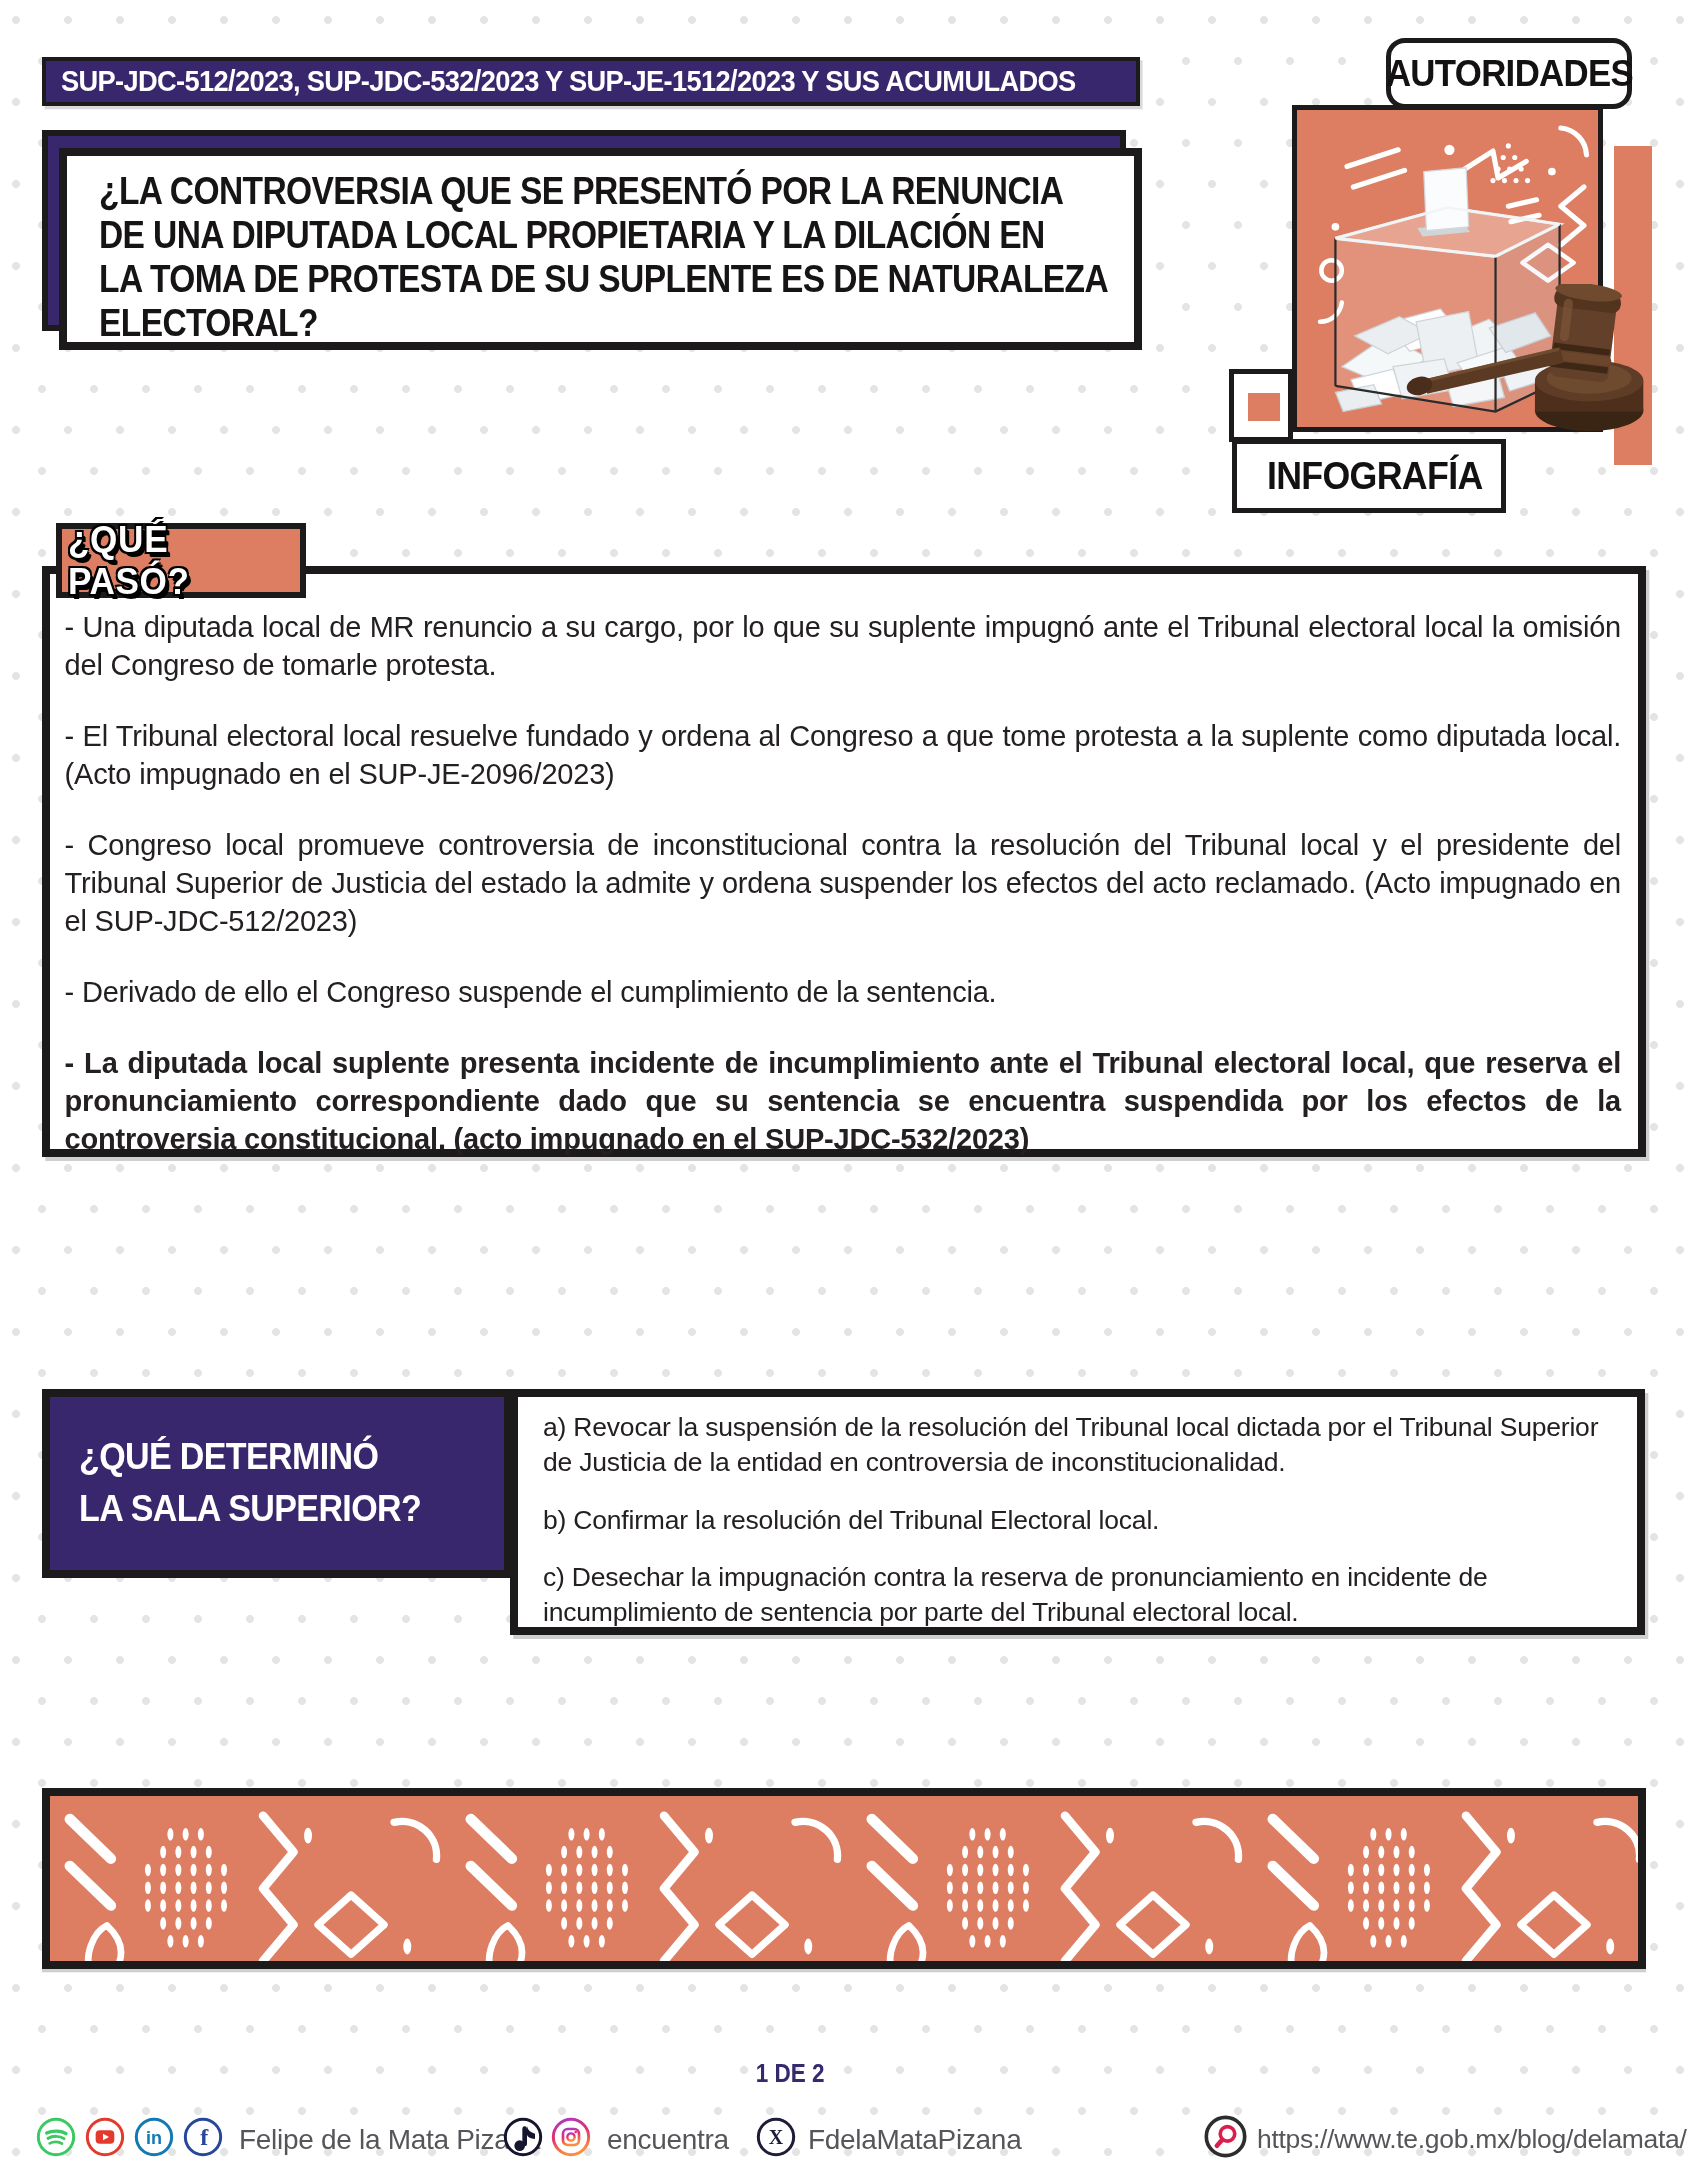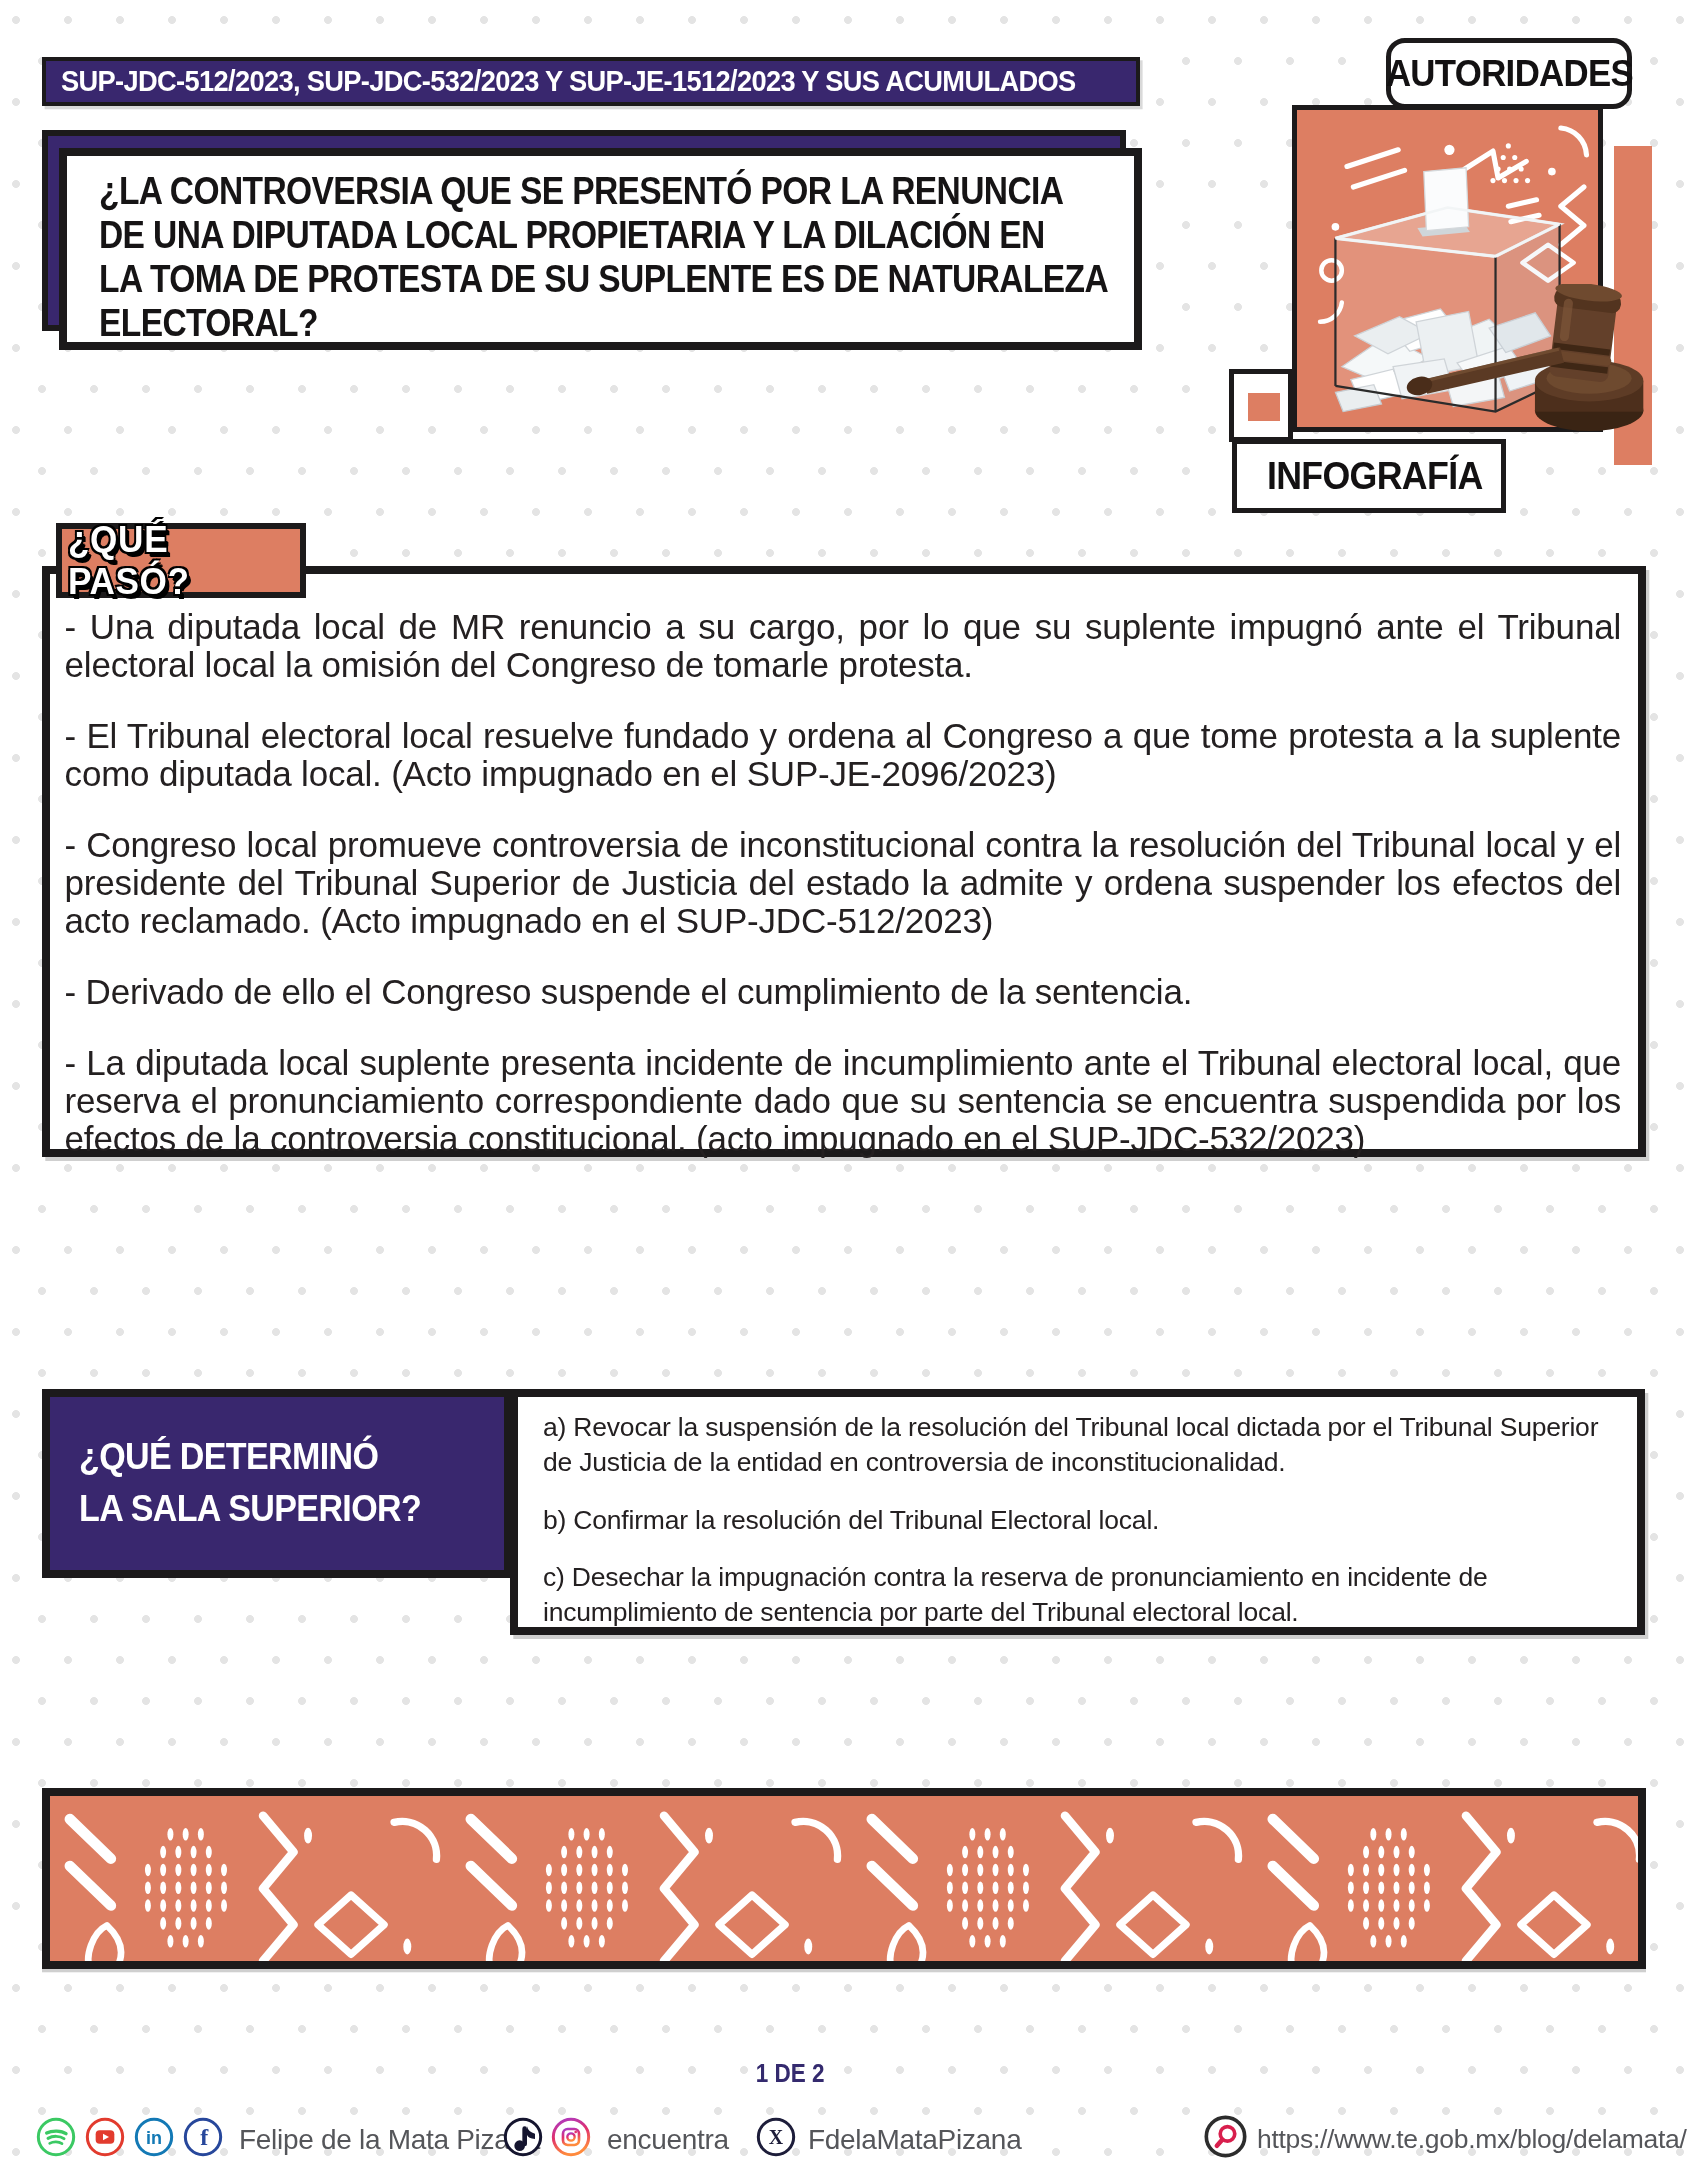--- a/index.html
+++ b/index.html
@@ -41,23 +41,23 @@
   .tag-box span{font-weight:bold;color:#131112;letter-spacing:-0.7px;transform:scaleX(.94);}
   .autoridades{left:1386px;top:38px;width:246px;height:71px;border-radius:19px;}
   .autoridades span{font-size:37px;}
   .infografia{left:1232px;top:439px;width:274px;height:74px;padding-left:11px;}
   .infografia span{font-size:38px;}
   .gavel{left:1343px;top:284px;width:331px;height:258px;z-index:5;}
   
   .qp-box{left:42px;top:566px;width:1604px;height:591px;background:#fff;
     border:8px solid #1C1A1B;box-sizing:border-box;padding:34px 17px 0 14.6px;
     box-shadow:3.3px 4px 0 #cfcfcf;}
-  .qp-box p{margin:0 0 33px 0;font-size:35px;line-height:38px;text-align:justify;
+  .qp-box p{margin:0 0 33px 0;font-size:29px;line-height:38px;text-align:justify;
     letter-spacing:-0.2px;color:#242021;}
-  .qp-box p:last-child{margin-bottom:16px;}
+  .qp-box p:last-child{margin-bottom:16px;font-weight:bold;}
   .qp-label{left:56px;top:523px;width:250px;height:75px;background:#DD7E62;
     border:6.6px solid #1C1A1B;box-sizing:border-box;display:flex;align-items:center;
     justify-content:center;z-index:3;}
   .qp-label span{font-size:37px;font-weight:bold;color:#fff;letter-spacing:0.7px;
     transform:scaleX(.95);
     text-shadow:-2px -2px 0 #000,2px -2px 0 #000,-2px 2px 0 #000,2px 2px 0 #000,
       3.3px 4px 0 #000,4px 4.6px 0 #000;}
   
   .qd-label{left:42px;top:1389px;width:470px;height:189px;background:#39276E;
     border:8px solid #1C1A1B;box-sizing:border-box;padding:34px 0 0 29px;z-index:2;}

